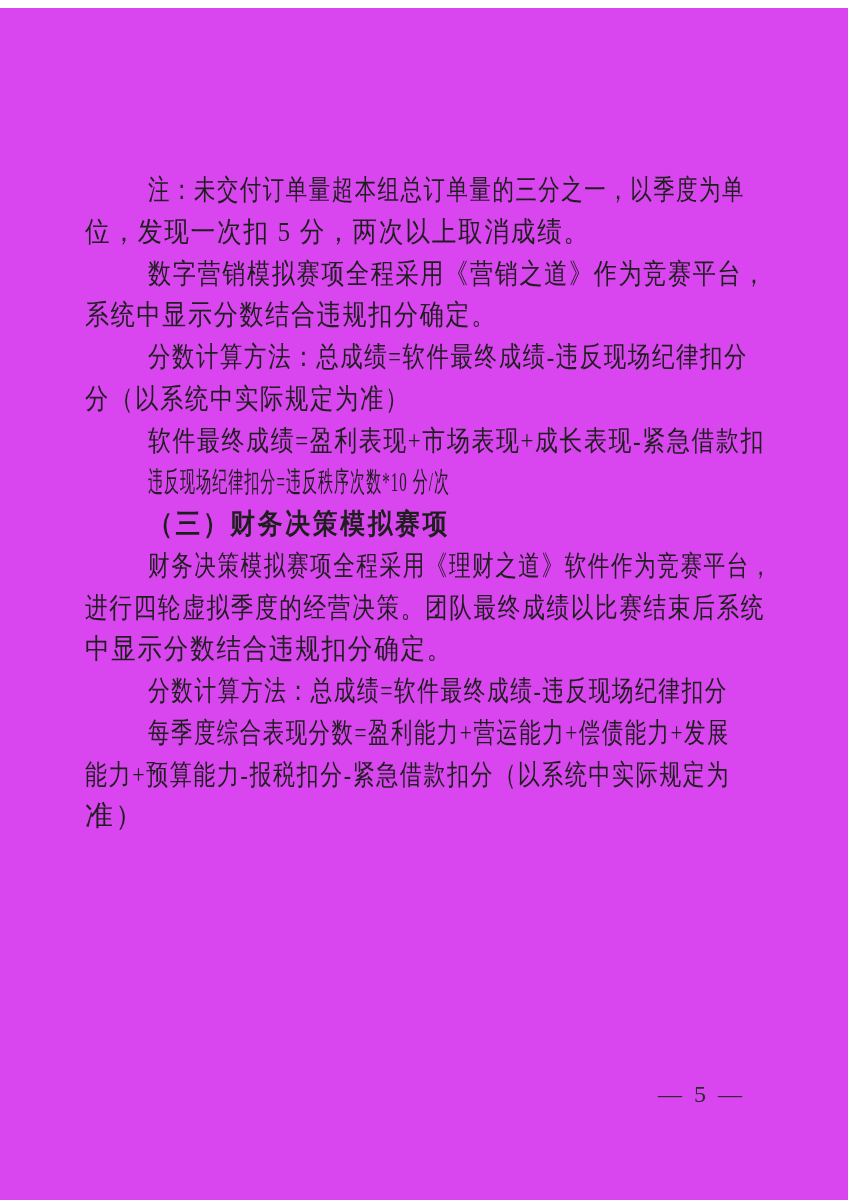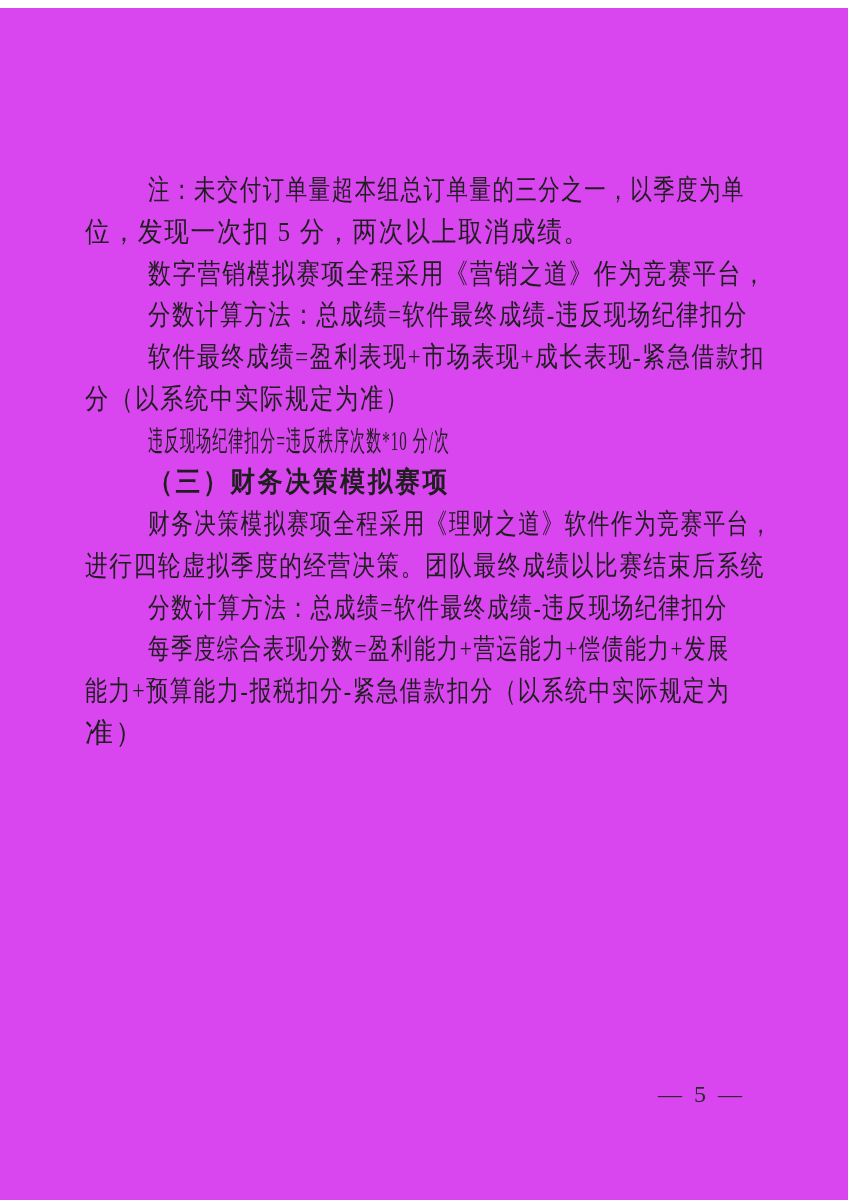--- a/index.html
+++ b/index.html
@@ -55,27 +55,29 @@
 </style>
 </head>
 <body>
 
 <div class="page">
 
   <main class="text-block">
     <div class="line indent" style="--w:597"><span class="fit" style="transform: scaleX(0.765385);">注：未交付订单量超本组总订单量的三分之一，以季度为单</span></div>
     <div class="line" style="--w:505"><span class="fit" style="transform: scaleX(0.879791);">位，发现一次扣 5 分，两次以上取消成绩。</span></div>
     <div class="line indent" style="--w:619"><span class="fit" style="transform: scaleX(0.825333);">数字营销模拟赛项全程采用《营销之道》作为竞赛平台，</span></div>
+    <div class="line" style="--w:412"><span class="fit" style="transform: scaleX(0.858333);">系统中显示分数结合违规扣分确定。</span></div>
     <div class="line indent" style="--w:600"><span class="fit" style="transform: scaleX(0.800934);">分数计算方法：总成绩=软件最终成绩-违反现场纪律扣分</span></div>
+    <div class="line" style="--w:325"><span class="fit" style="transform: scaleX(0.833333);">分（以系统中实际规定为准）</span></div>
     <div class="line indent" style="--w:617"><span class="fit" style="transform: scaleX(0.81754);">软件最终成绩=盈利表现+市场表现+成长表现-紧急借款扣</span></div>
-    <div class="line" style="--w:325"><span class="fit" style="transform: scaleX(0.833333);">分（以系统中实际规定为准）</span></div>
     <div class="line indent" style="--w:302"><span class="fit" style="transform: scaleX(0.534913);">违反现场纪律扣分=违反秩序次数*10 分/次</span></div>
     <div class="line indent heading" style="--w:302"><span class="fit" style="transform: scaleX(0.88563);">（三）财务决策模拟赛项</span></div>
     <div class="line indent" style="--w:625"><span class="fit" style="transform: scaleX(0.771605);">财务决策模拟赛项全程采用《理财之道》软件作为竞赛平台，</span></div>
     <div class="line" style="--w:680"><span class="fit" style="transform: scaleX(0.809524);">进行四轮虚拟季度的经营决策。团队最终成绩以比赛结束后系统</span></div>
+    <div class="line" style="--w:368"><span class="fit" style="transform: scaleX(0.87619);">中显示分数结合违规扣分确定。</span></div>
     <div class="line indent" style="--w:580"><span class="fit" style="transform: scaleX(0.774237);">分数计算方法：总成绩=软件最终成绩-违反现场纪律扣分</span></div>
     <div class="line indent" style="--w:582"><span class="fit" style="transform: scaleX(0.76461);">每季度综合表现分数=盈利能力+营运能力+偿债能力+发展</span></div>
     <div class="line" style="--w:645"><span class="fit" style="transform: scaleX(0.786151);">能力+预算能力-报税扣分-紧急借款扣分（以系统中实际规定为</span></div>
     <div class="line" style="--w:60"><span class="fit" style="transform: scaleX(1);">准）</span></div>
   </main>
 
   <footer class="page-footer">
     <span class="dash">—</span>
     <span>5</span>
     <span class="dash">—</span>

